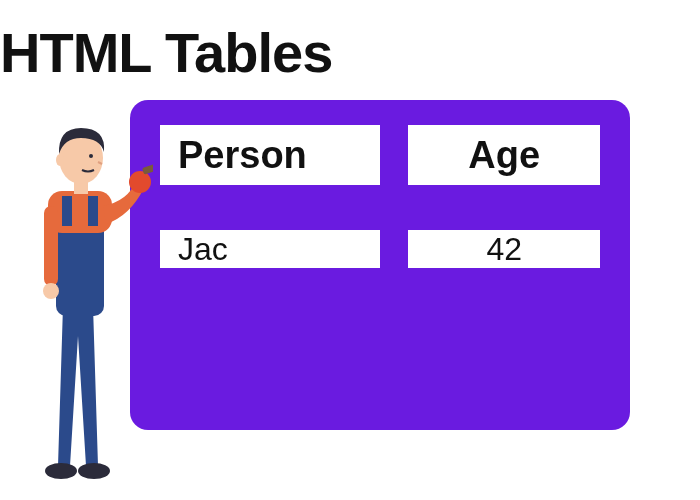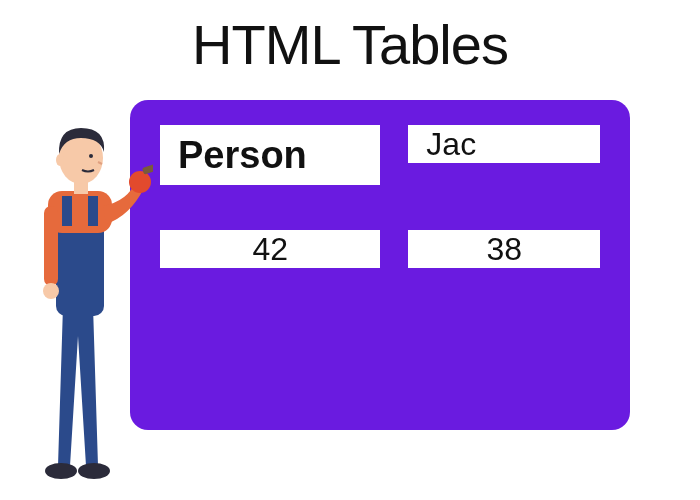--- a/index.html
+++ b/index.html
@@ -5,25 +5,25 @@
     * { box-sizing: border-box; margin: 0; padding: 0; }
     body {
       width: 700px;
       height: 500px;
       background: #ffffff;
       font-family: Arial, Helvetica, sans-serif;
       position: relative;
       overflow: hidden;
     }
     .title {
-      text-align: center;
+      text-align: left;
       font-size: 56px;
-      font-weight: 400;
+      font-weight: 700;
       color: #111;
-      padding-top: 12px;
+      padding-top: 20px;
       letter-spacing: -1px;
     }
     .stage {
       position: absolute;
       top: 100px;
       left: 0;
       right: 0;
       bottom: 0;
     }
     .table-panel {
@@ -69,25 +69,25 @@
   </style>
 </head>
 <body>
 
 <h1 class="title">HTML Tables</h1>
 
 <div class="stage">
 
   <div class="table-panel">
     <div class="cell header">Person</div>
+    <div class="cell header center">Age</div>
 
     <div class="cell data">Jac</div>
     <div class="cell data center">42</div>
 
-    <div class="cell data center">38</div>
   </div>
 
   <div class="painter">
     <svg viewBox="0 0 145 390" width="145" height="390">
 
       <path d="M55 210 L50 370 L62 370 L70 240 L78 370 L90 370 L85 210 Z" fill="#2b4a8b"></path>
 
       <ellipse cx="53" cy="375" rx="16" ry="8" fill="#2b2b3a"></ellipse>
       <ellipse cx="86" cy="375" rx="16" ry="8" fill="#2b2b3a"></ellipse>
 

